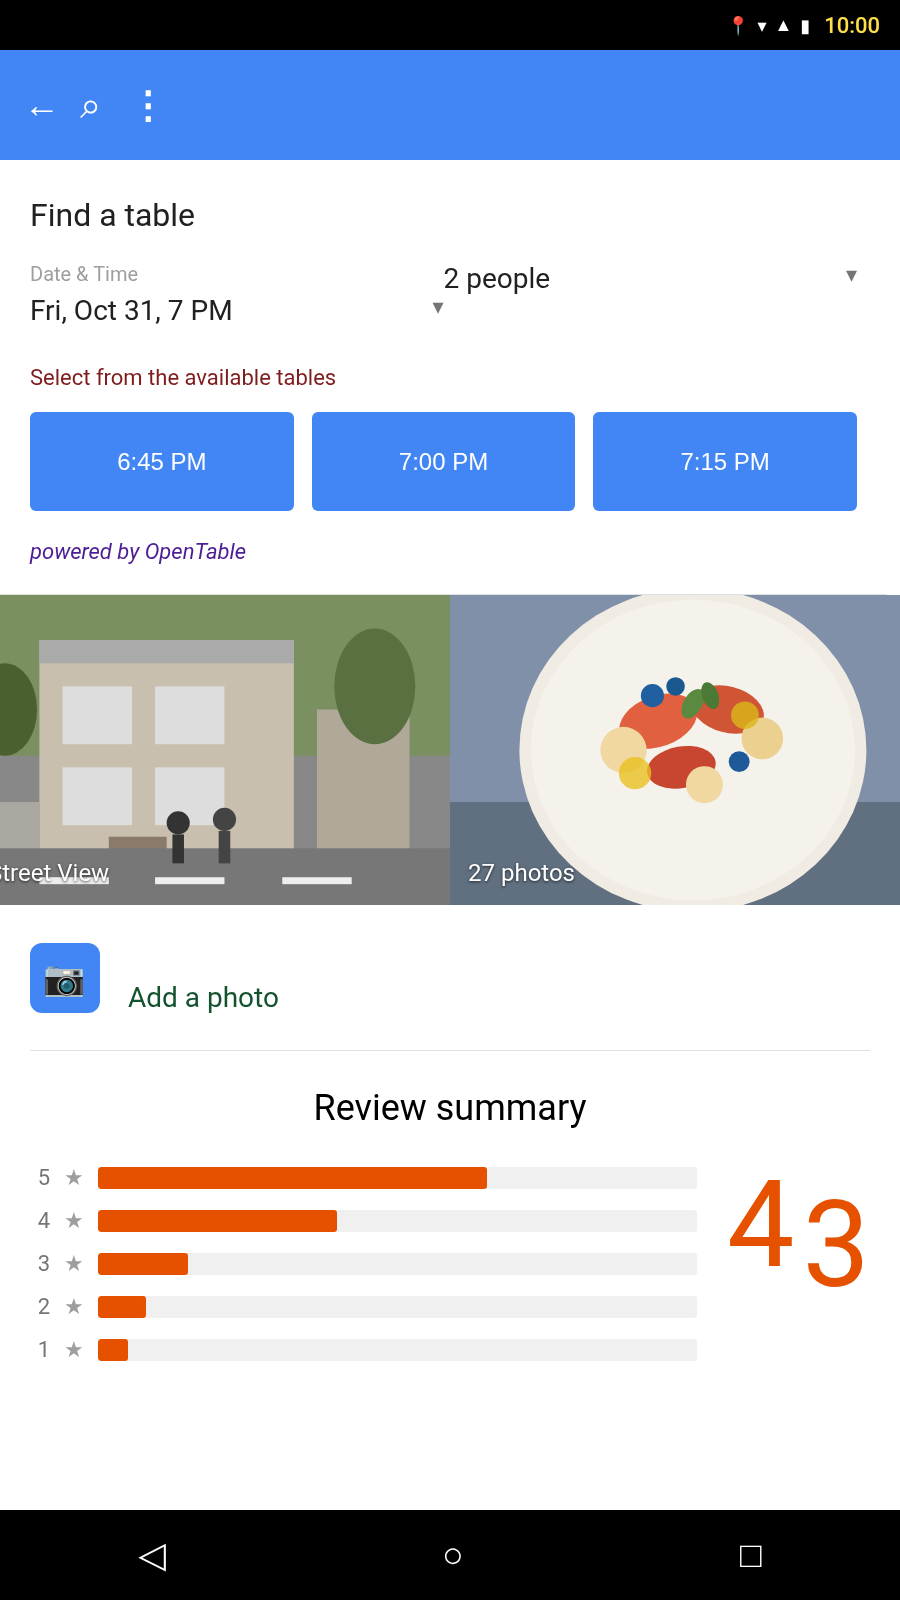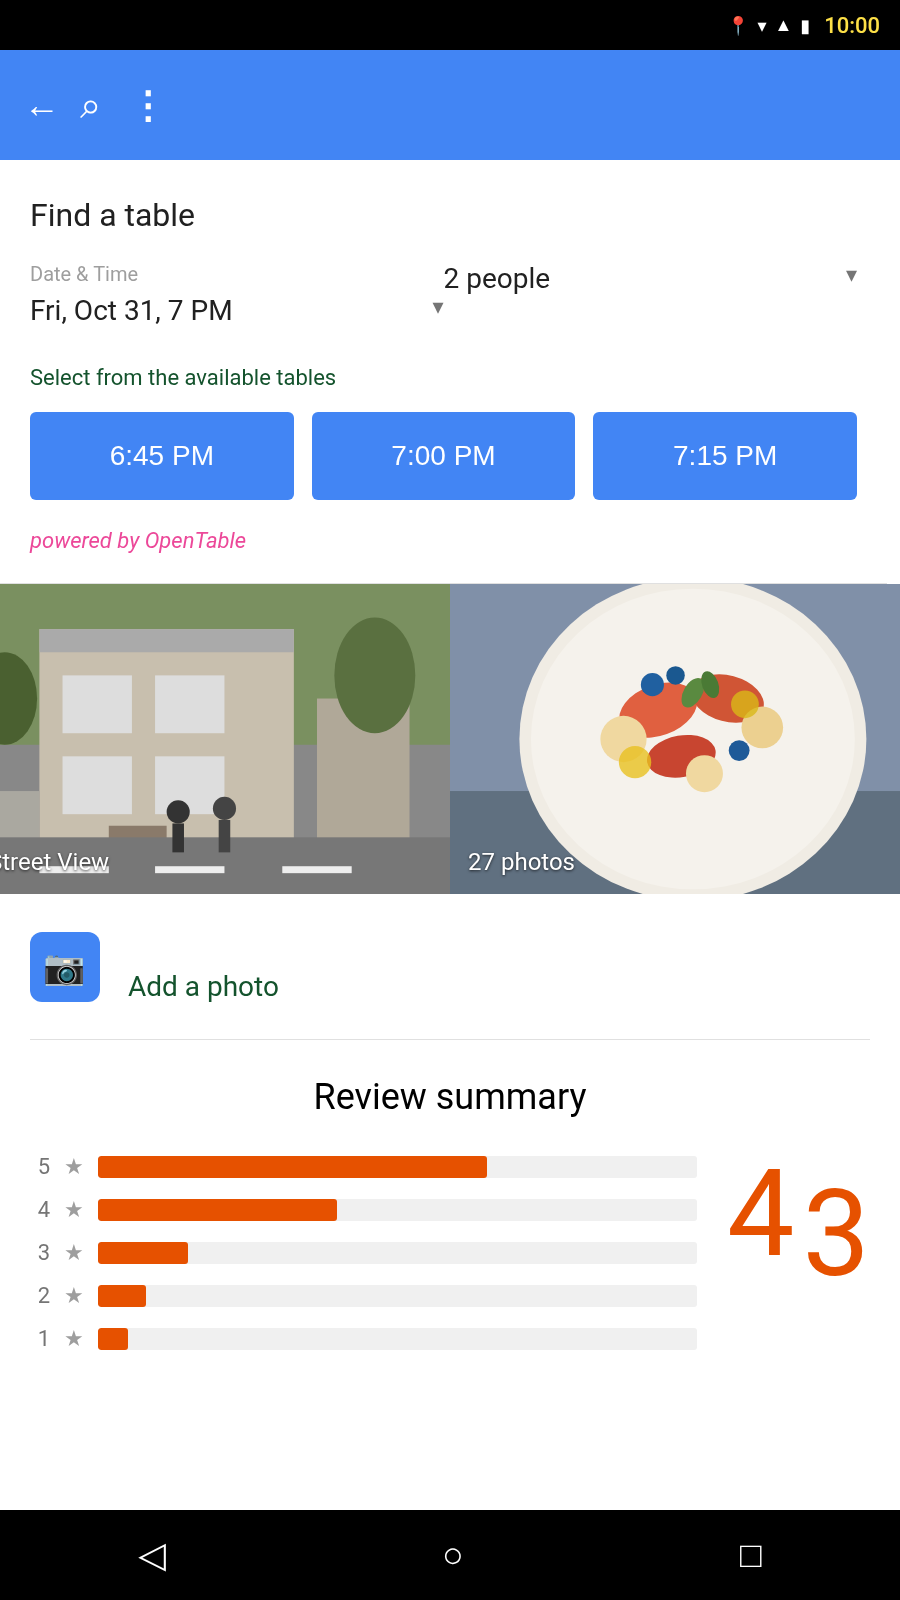--- a/index.html
+++ b/index.html
@@ -102,49 +102,49 @@
     }
     .dropdown-arrow {
       font-size: 22px;
       color: #757575;
       margin-left: auto;
     }
 
     
     .available-label {
       font-size: 22px;
-      color: #14532d;
+      color: #7f1d1d;
       margin-bottom: 22px;
     }
 
     
     .time-buttons {
       display: flex;
       gap: 18px;
       margin-bottom: 28px;
     }
     .time-btn {
       flex: 1;
       background: #4285F4;
       color: #fff;
       border: none;
       border-radius: 6px;
-      height: 88px;
-      font-size: 28px;
+      height: 99px;
+      font-size: 24px;
       font-weight: 500;
       cursor: pointer;
       display: flex;
       align-items: center;
       justify-content: center;
     }
 
     
     .opentable-attr {
       font-size: 22px;
-      color: #ec4899;
+      color: #4c1d95;
       font-style: italic;
       margin-bottom: 30px;
     }
 
     
     .divider {
       height: 1px;
       background: #e0e0e0;
       margin: 0 -30px;
     }

